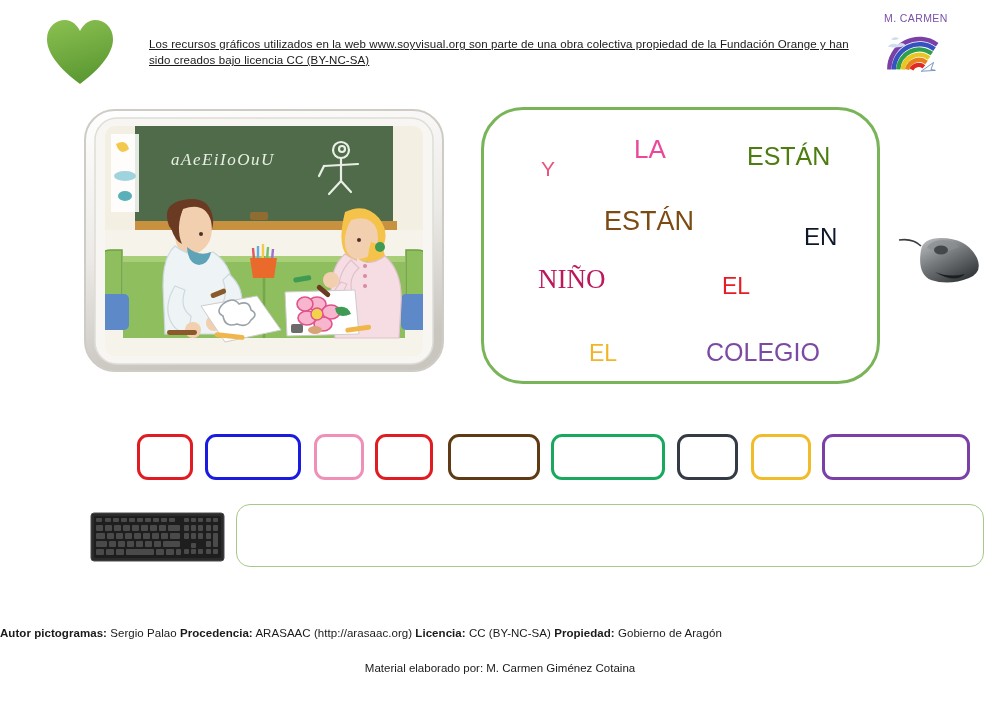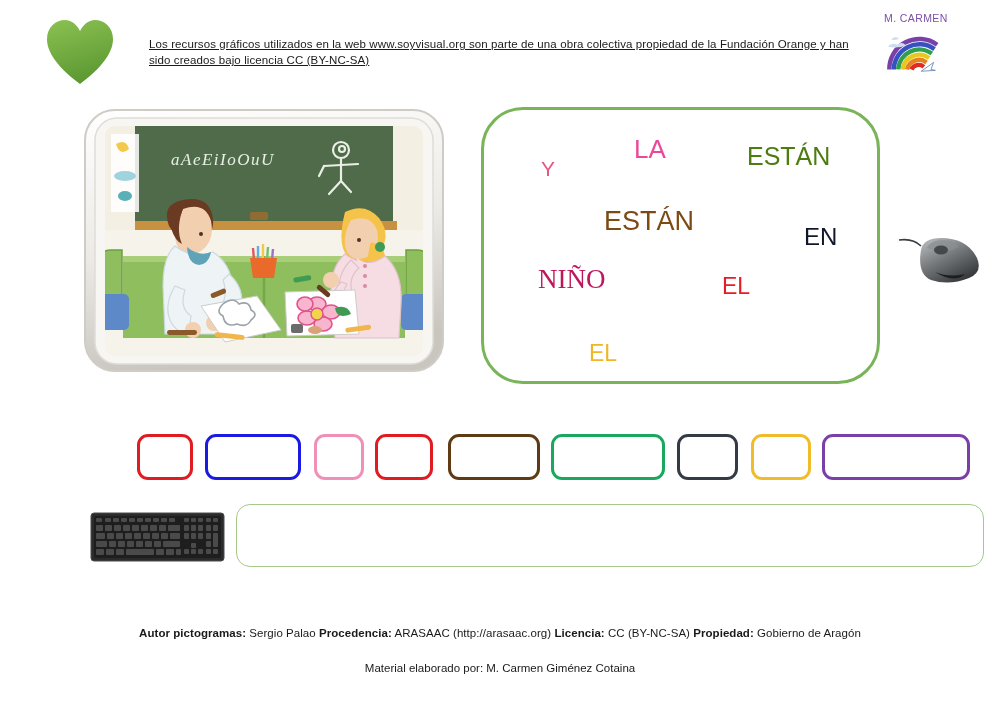--- a/index.html
+++ b/index.html
@@ -92,21 +92,21 @@
   
   #mouse-figure {
     position: absolute; left: 897px; top: 228px;
     width: 90px; height: 70px;
   }
 
   
   #footer-credits {
     position: absolute; left: 0; top: 627px;
     width: 1000px;
-    text-align: center;
+    text-align: left;
     font-size: 11.5px;
     color: #1a1a1a;
     letter-spacing: .05px;
   }
   #footer-credits b { font-weight: bold; }
   #footer-author {
     position: absolute; left: 0; top: 662px;
     width: 1000px;
     text-align: center;
     font-size: 11.5px;
@@ -269,20 +269,21 @@
 
 <div id="word-bank" style="border-color: rgb(121, 180, 89);">
     <div class="word" style="left: 57px; top: 48px; color: rgb(232, 84, 127); font-size: 21px;">Y</div>
     <div class="word" style="left: 150px; top: 26px; color: #ec4899; font-size: 26px;">LA</div>
     <div class="word" style="left: 263px; top: 34px; color: #4d7c0f; font-size: 25px;">ESTÁN</div>
     <div class="word" style="left: 120px; top: 98px; color: rgb(124, 74, 18); font-size: 27px;">ESTÁN</div>
     <div class="word" style="left: 320px; top: 115px; color: #0f172a; font-size: 24px;">EN</div>
     <div class="word" style="left: 54px; top: 156px; color: #be185d; font-size: 27px; font-family: Liberation Serif, serif;">NIÑO</div>
     <div class="word" style="left: 238px; top: 165px; color: rgb(229, 28, 36); font-size: 23px;">EL</div>
     <div class="word" style="left: 105px; top: 232px; color: rgb(240, 182, 39); font-size: 23px;">EL</div>
+    <div class="word" style="left: 222px; top: 230px; color: rgb(123, 74, 162); font-size: 25px;">COLEGIO</div>
   </div>
 
 <div id="mouse-figure">
   <svg viewBox="0 0 90 70" width="90" height="70">
     <defs>
       <linearGradient id="mg" x1="0.1" y1="0" x2="0.8" y2="1">
         <stop offset="0%" stop-color="#b9bcbe"></stop>
         <stop offset="45%" stop-color="#76797c"></stop>
         <stop offset="100%" stop-color="#2e3133"></stop>
       </linearGradient>

